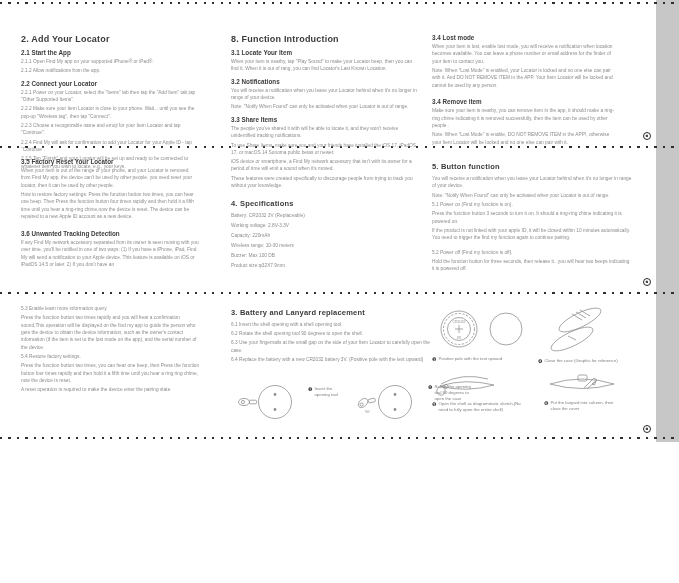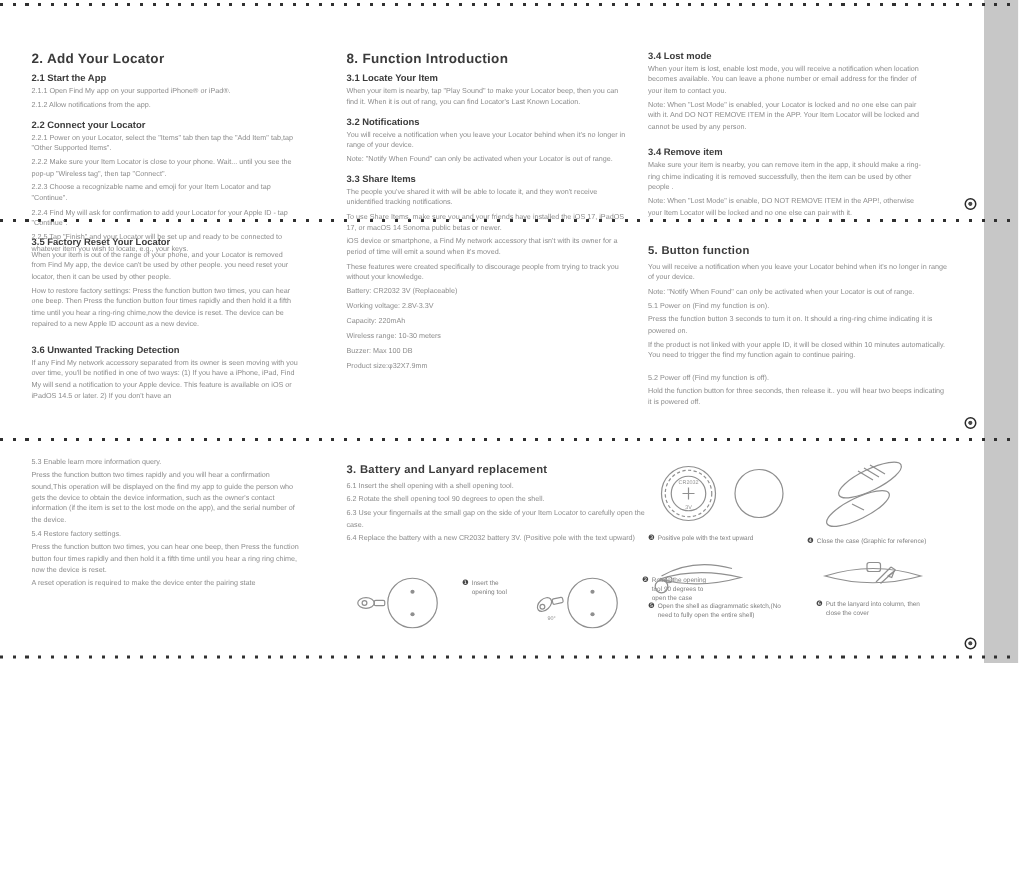--- a/index.html
+++ b/index.html
@@ -88,20 +88,21 @@
     <div class="h2" style="margin-top:0">3.5 Factory Reset Your Locator</div>
     <div class="p">When your item is out of the range of your phone, and your Locator is removed from Find My app, the device can't be used by other people.  you need reset your locator, then it can be used by other people.</div>
     <div class="p">How to restore factory settings: Press the function button two times, you can hear one beep. Then Press the function button four times rapidly and then hold it a fifth time until you hear a ring-ring chime,now the device is reset.  The device can be repaired to a new Apple ID account as a new device.</div>
     <div class="h2" style="margin-top:9px">3.6 Unwanted Tracking Detection</div>
     <div class="p">If any Find My network accessory separated from its owner is seen moving with you over time, you'll be notified in one of two ways: (1) If  you have a iPhone, iPad, Find My will send a notification to your Apple device.  This feature is available on iOS or iPadOS 14.5 or later. 2) If you don't have an</div>
   </div>
 
   <div class="col" style="left:231px;top:158px;width:186px">
     <div class="p">iOS device or smartphone, a Find My network accessory that isn't with its owner for a period of time will emit a sound when it's moved.</div>
     <div class="p">These features were created specifically to discourage people from trying to track you without your knowledge.</div>
+    <div class="h1" style="margin-top:10px">4. Specifications</div>
     <div class="p spec">Battery: CR2032 3V (Replaceable)</div>
     <div class="p spec">Working voltage: 2.8V-3.3V</div>
     <div class="p spec">Capacity: 220mAh</div>
     <div class="p spec">Wireless range: 10-30 meters</div>
     <div class="p spec">Buzzer: Max 100 DB</div>
     <div class="p spec">Product size:φ32X7.9mm</div>
   </div>
 
   <div class="col" style="left:432px;top:162px;width:200px">
     <div class="h1">5. Button function</div>

